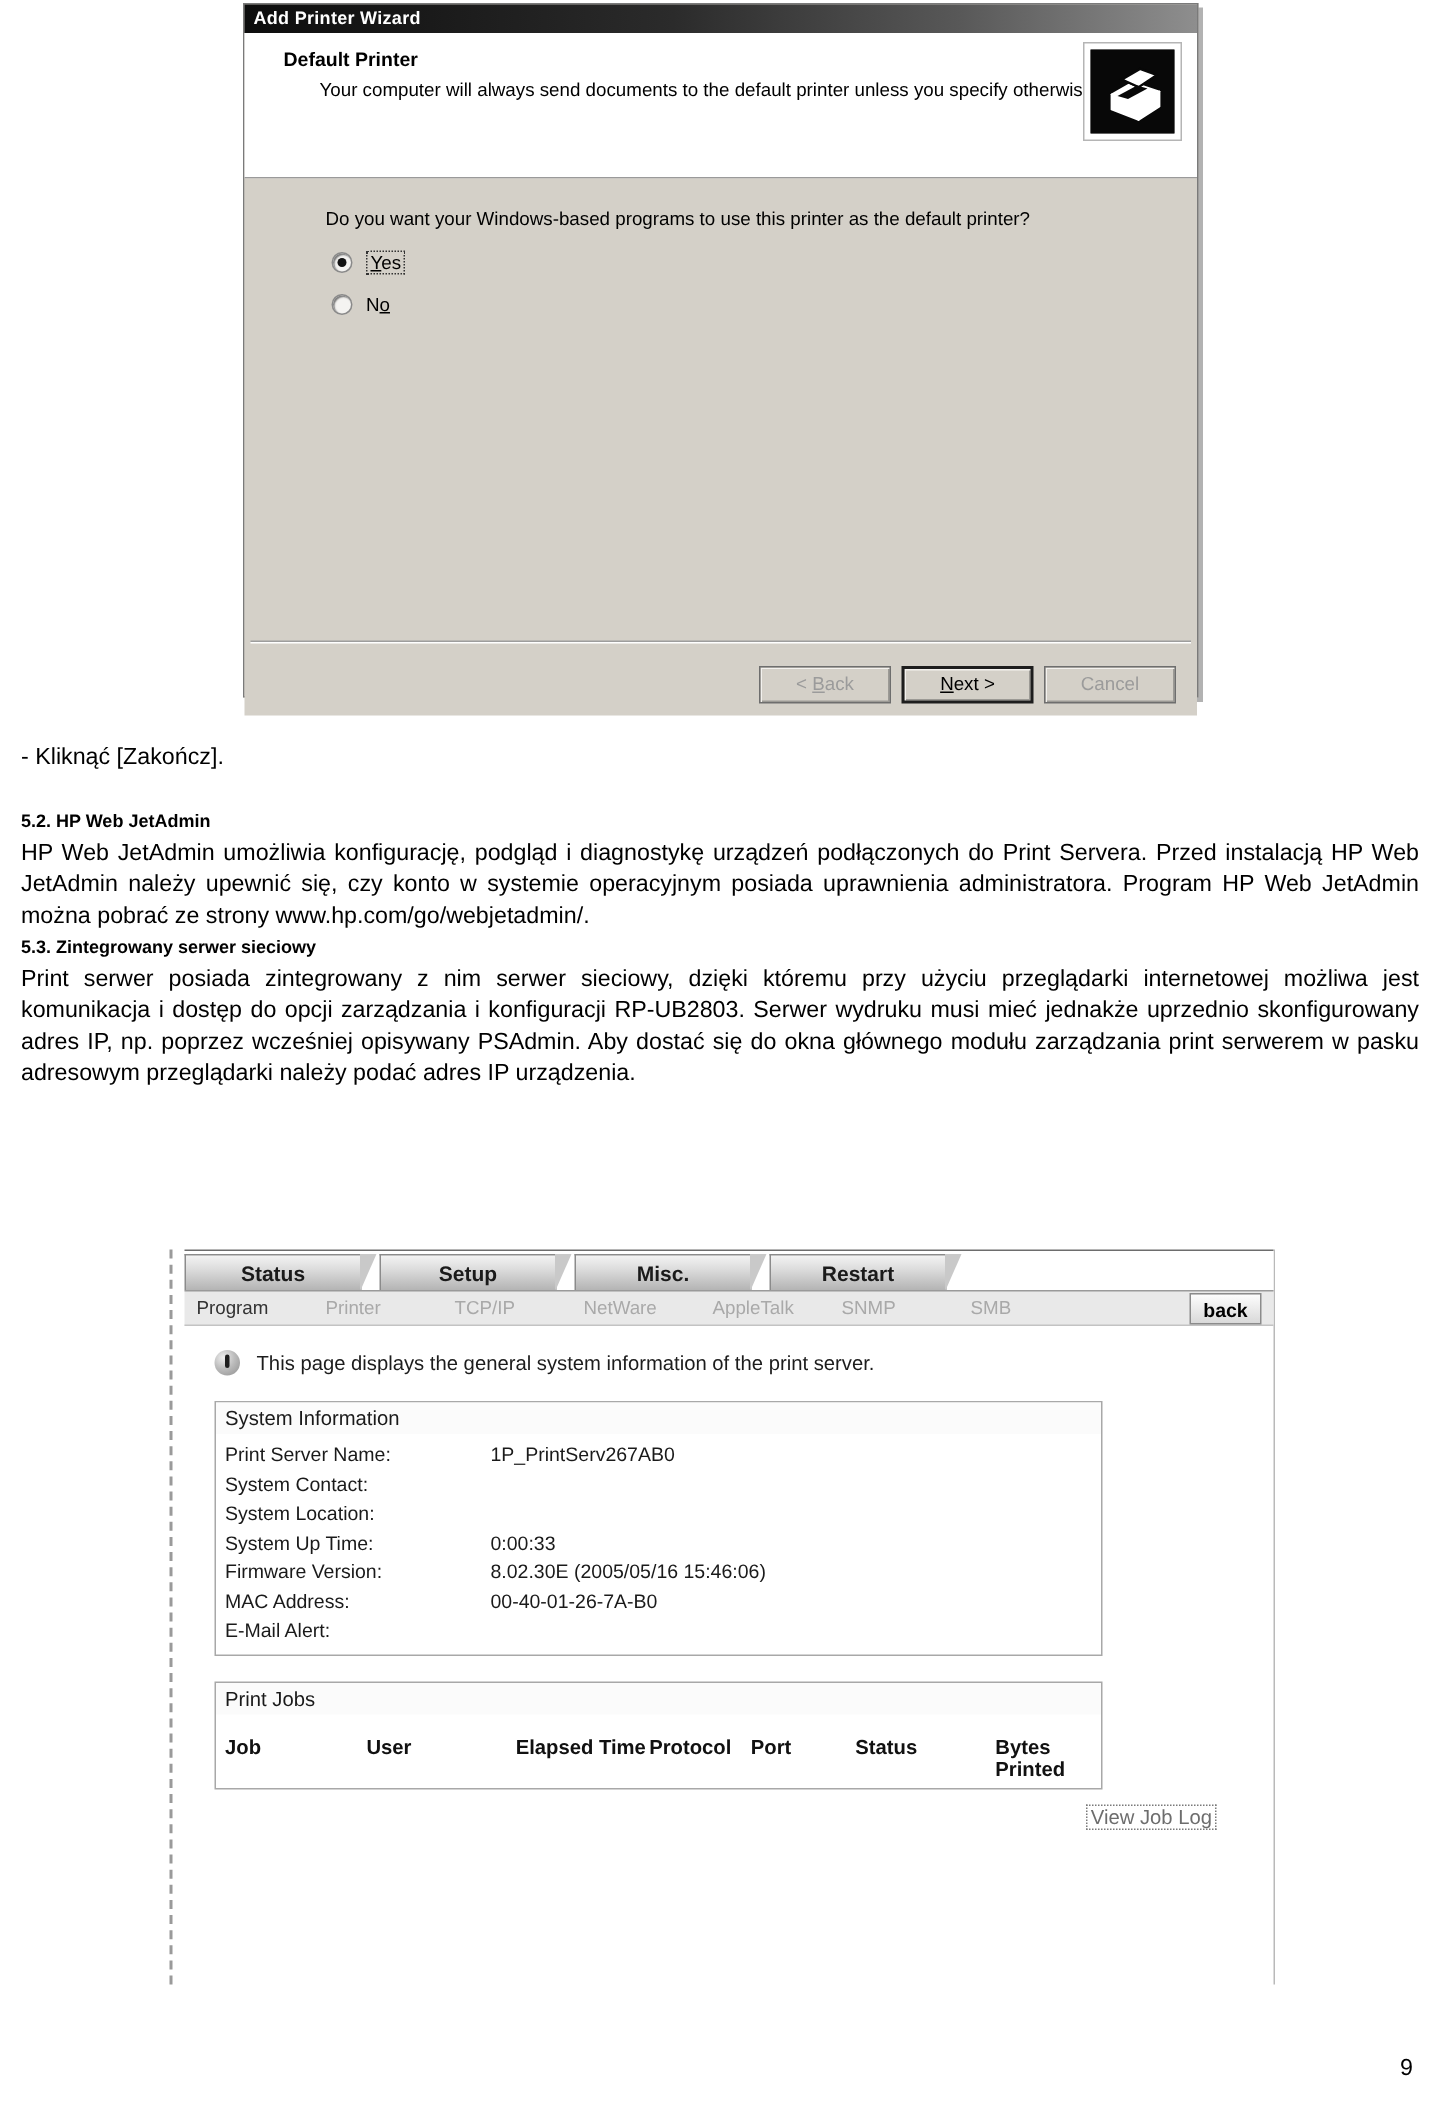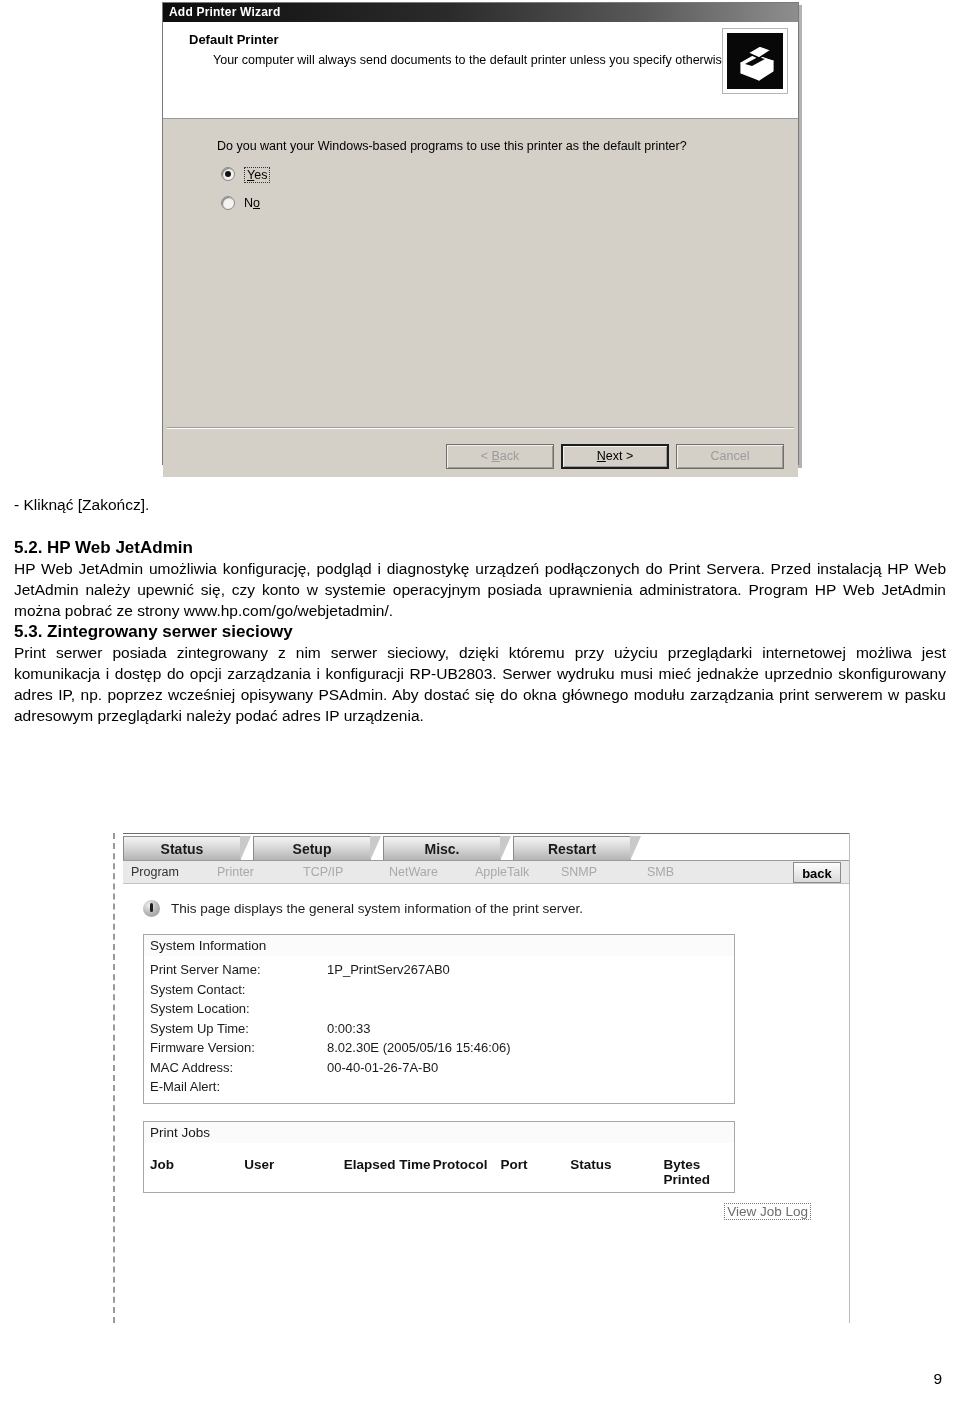--- a/index.html
+++ b/index.html
@@ -88,20 +88,21 @@
     position: absolute;
     left: 54px;
     top: 20px;
     font-size: 12.5px;
     white-space: nowrap;
   }
   .radio-row {
     position: absolute;
     left: 58px;
     display: flex;
+    align-items: center;
     gap: 9px;
   }
   .radio-row.r1 { top: 48px; }
   .radio-row.r2 { top: 77px; }
   .radio-dot {
     width: 12px;
     height: 12px;
     border-radius: 50%;
     background: #f4f3f1;
     border: 1px solid #8a8a8a;
@@ -136,21 +137,21 @@
     height: 0;
   }
   .wiz-buttons {
     position: absolute;
     right: 14px;
     bottom: 8px;
     display: flex;
     gap: 7px;
   }
   .wiz-btn {
-    width: 108px;
+    width: 88px;
     height: 25px;
     background: #d4d0c8;
     border: 1px solid #6e6e6e;
     box-shadow: inset 1px 1px 0 #f3f1ee, inset -1px -1px 0 #9c9a95;
     font-size: 12.5px;
     line-height: 23px;
     text-align: center;
     color: #9b9b9b;
     box-sizing: border-box;
   }
@@ -167,21 +168,21 @@
     left: 14px;
     top: 494px;
     width: 932px;
     font-size: 15.5px;
     line-height: 21px;
   }
   .doc p { margin: 0; }
   .p-click { margin-bottom: 22px !important; }
   .heading {
     font-weight: bold;
-    font-size: 17px;
+    font-size: 12px;
     margin: 0 0 10px 0;
   }
   .para {
     text-align: justify;
     margin: 0 0 18px 0;
   }
   .para.last { margin-bottom: 0; }
 
   
   .webui {

